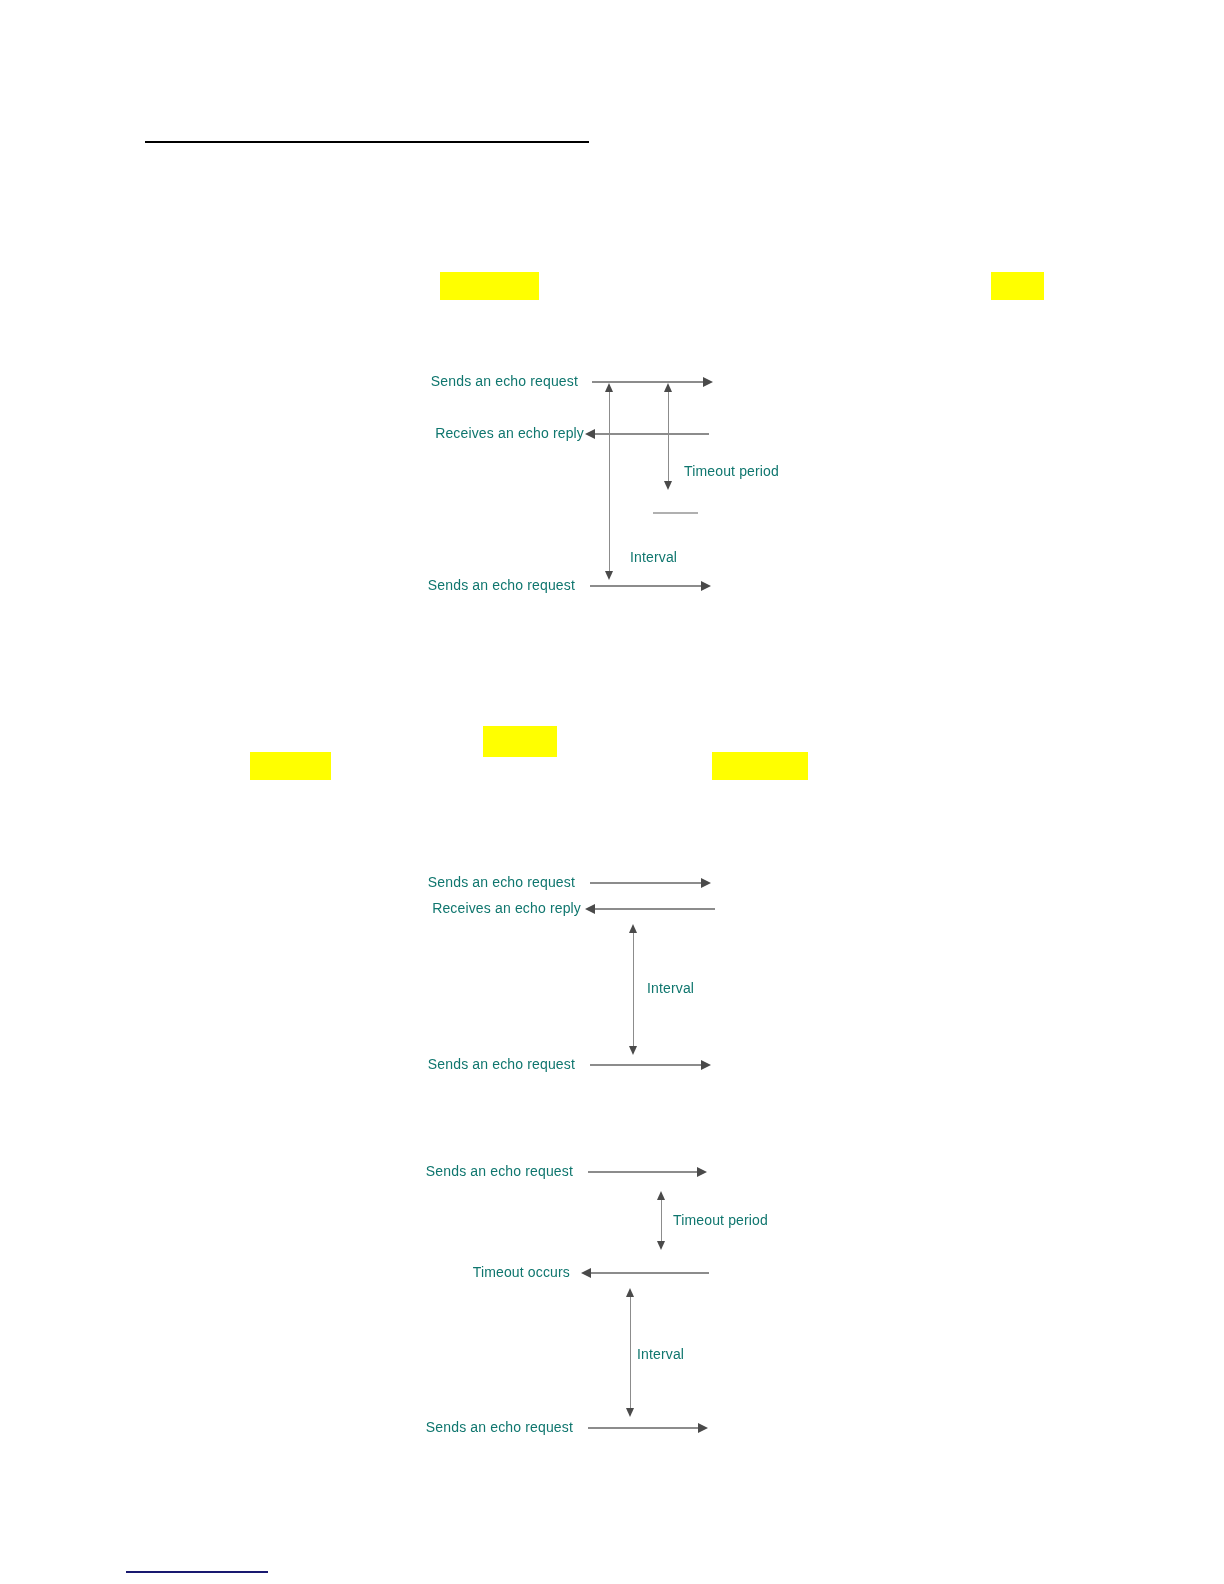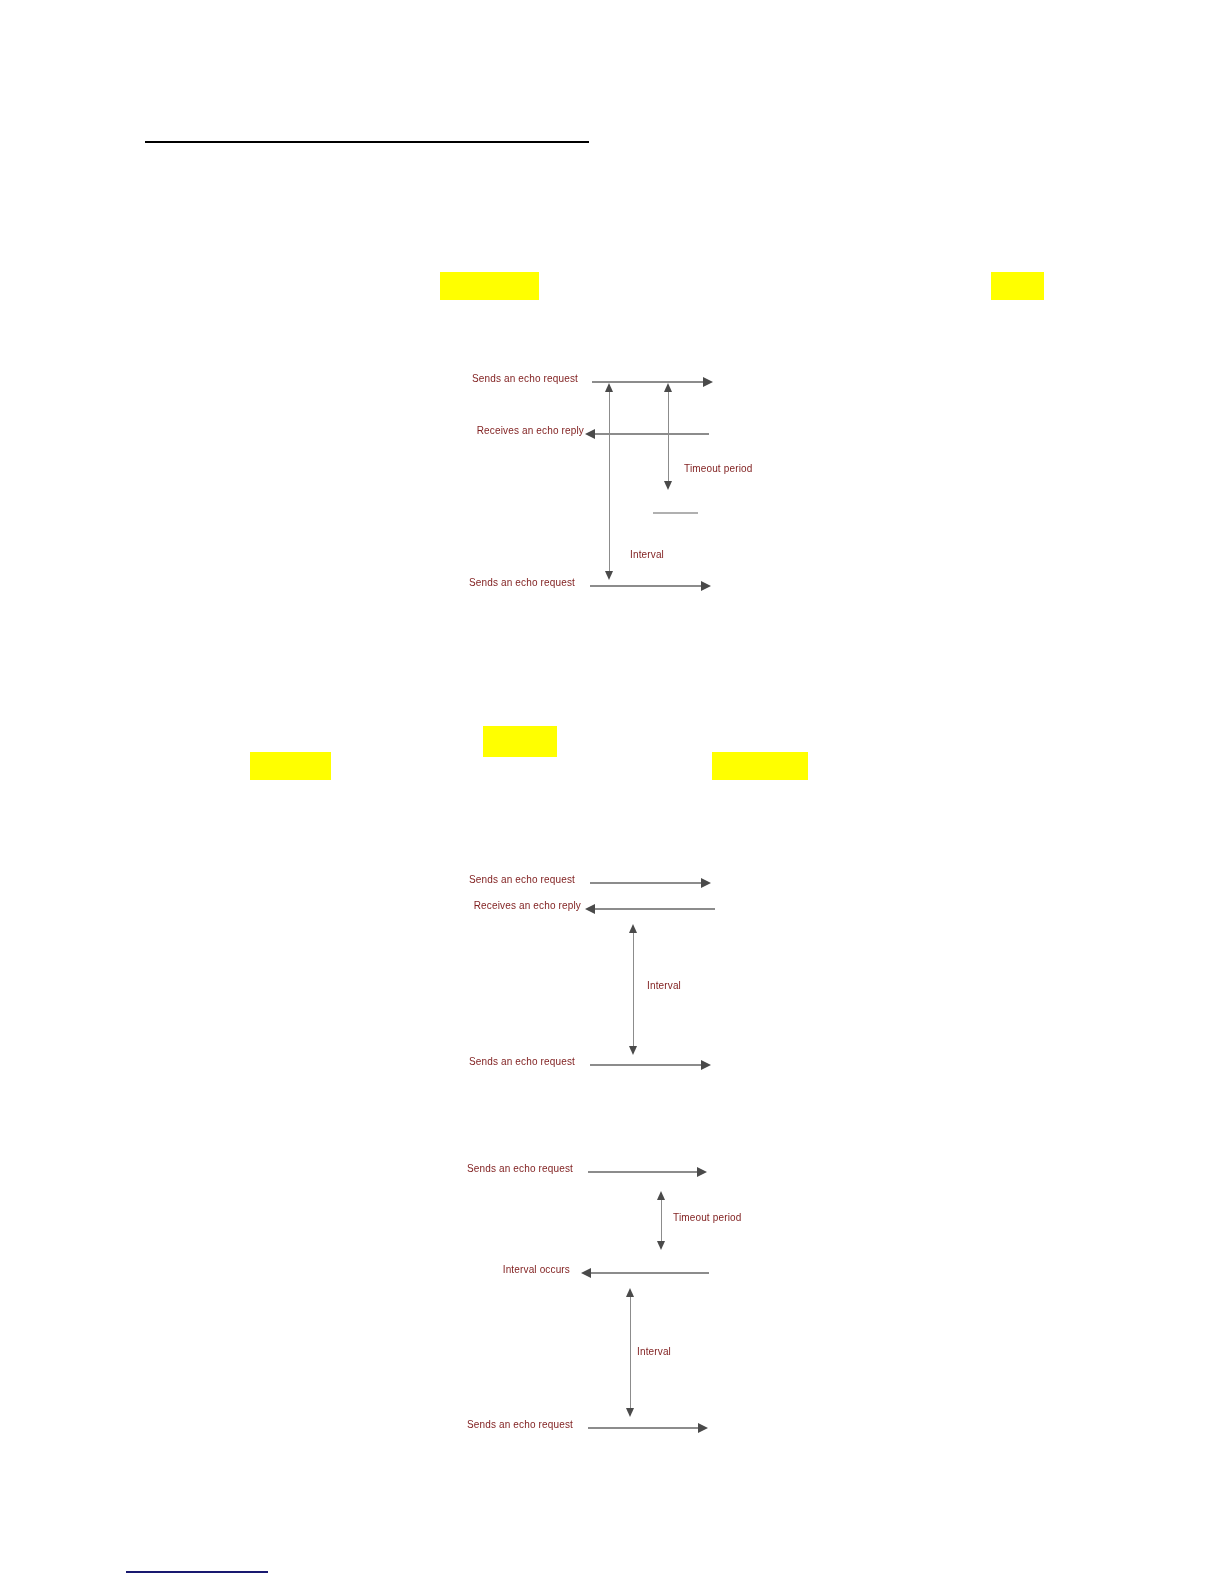--- a/index.html
+++ b/index.html
@@ -44,23 +44,23 @@
     background: #ffff00;
   }
 
   
   .diagram {
     position: absolute;
   }
   .lbl {
     position: absolute;
     font-family: "Liberation Sans", sans-serif;
-    font-size: 10px;
+    font-size: 14px;
     line-height: 1;
-    color: #7f1d1d;
+    color: #0f766e;
     white-space: nowrap;
     letter-spacing: 0.15px;
   }
   .lbl.right {
     text-align: right;
   }
   .hline {
     position: absolute;
     height: 0;
     border-top: 2px solid #8c8c8c;
@@ -167,21 +167,21 @@
 
     <div class="lbl right" style="left:330px; top:1164px; width:243px;">Sends an echo request</div>
     <div class="hline" style="left:588px; top:1171px; width:115px;"></div>
     <div class="ah ah-r" style="left:697px; top:1167px;"></div>
 
     <div class="vline" style="left:661px; top:1196px; height:52px;"></div>
     <div class="ah ah-u" style="left:656.5px; top:1191px;"></div>
     <div class="ah ah-d" style="left:656.5px; top:1241px;"></div>
     <div class="lbl" style="left:673px; top:1213px;">Timeout period</div>
 
-    <div class="lbl right" style="left:390px; top:1265px; width:180px;">Interval occurs</div>
+    <div class="lbl right" style="left:390px; top:1265px; width:180px;">Timeout occurs</div>
     <div class="hline" style="left:588px; top:1272px; width:121px;"></div>
     <div class="ah ah-l" style="left:581px; top:1268px;"></div>
 
     <div class="vline" style="left:630px; top:1293px; height:122px;"></div>
     <div class="ah ah-u" style="left:625.5px; top:1288px;"></div>
     <div class="ah ah-d" style="left:625.5px; top:1408px;"></div>
     <div class="lbl" style="left:637px; top:1347px;">Interval</div>
 
     <div class="lbl right" style="left:330px; top:1420px; width:243px;">Sends an echo request</div>
     <div class="hline" style="left:588px; top:1427px; width:116px;"></div>

